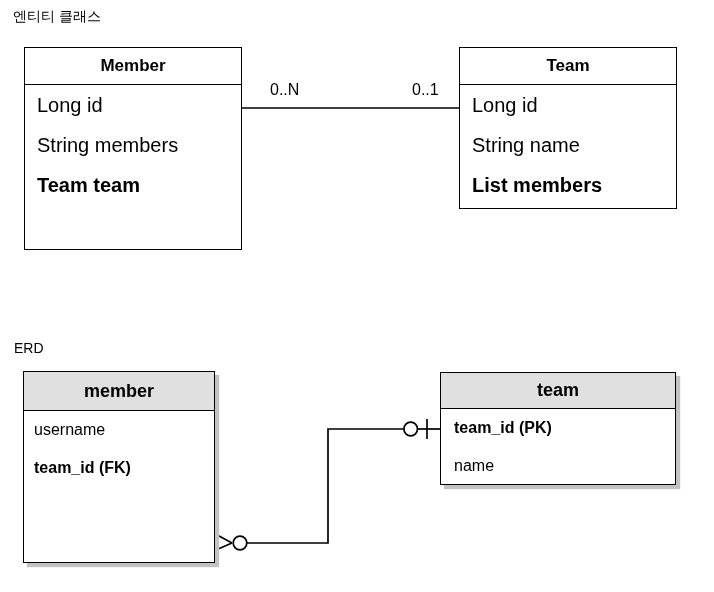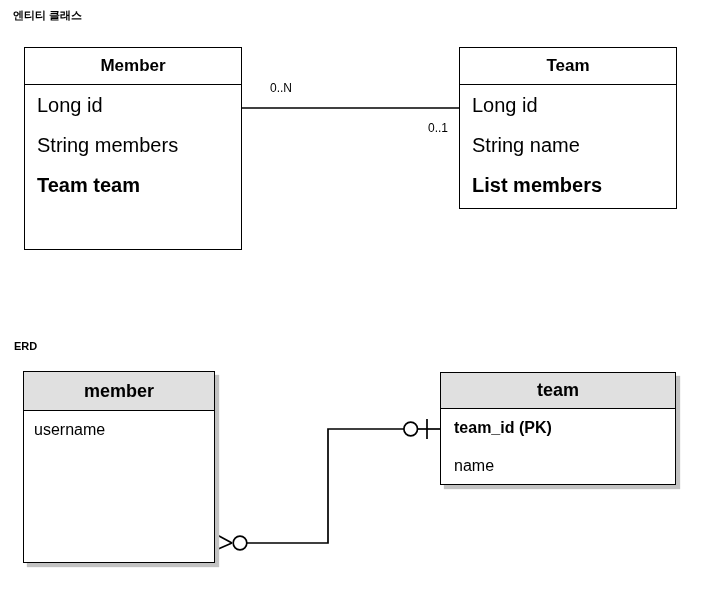--- a/index.html
+++ b/index.html
@@ -10,21 +10,21 @@
     color: #000000;
     position: relative;
   }
   .canvas {
     position: absolute; left: 0; top: 0;
     width: 714px; height: 592px;
     background: #ffffff; overflow: hidden;
   }
   .section-label {
     position: absolute;
-    font-size: 11px; font-weight: bold;
+    font-size: 14px; font-weight: normal;
     white-space: nowrap;
   }
   #label-entity-class { left: 13px; top: 8px; }
   #label-erd { left: 14px; top: 340px; text-align: right; }
 
   
   .uml-box {
     position: absolute;
     background: #ffffff;
     border: 1.6px solid #000000;
@@ -68,24 +68,24 @@
     height: 38.3px;
     display: flex; align-items: center;
     font-size: 16px;
   }
   #erd-member .erd-field { padding-left: 10px; }
   #erd-team   .erd-field { padding-left: 13px; }
 
   
   .mult-label {
     position: absolute; top: 81px;
-    font-size: 12px; white-space: nowrap;
+    font-size: 16px; white-space: nowrap;
   }
   #mult-left  { left: 270px; }
-  #mult-right { left: 428px; margin-top: 40px; }
+  #mult-right { left: 412px; }
 
   svg.overlay {
     position: absolute; left: 0; top: 0;
     width: 714px; height: 592px;
     pointer-events: none;
   }
 </style>
 </head>
 <body>
 
@@ -124,20 +124,21 @@
     <div class="uml-field">String name</div>
     <div class="uml-field bold">List members</div>
   </div>
 
   <div class="mult-label" id="mult-left">0..N</div>
   <div class="mult-label" id="mult-right">0..1</div>
 
   <div class="erd-box" id="erd-member">
     <div class="erd-header">member</div>
     <div class="erd-field">username</div>
+    <div class="erd-field bold">team_id (FK)</div>
   </div>
 
   <div class="erd-box" id="erd-team">
     <div class="erd-header">team</div>
     <div class="erd-field bold">team_id (PK)</div>
     <div class="erd-field">name</div>
   </div>
 
 </div>
 

